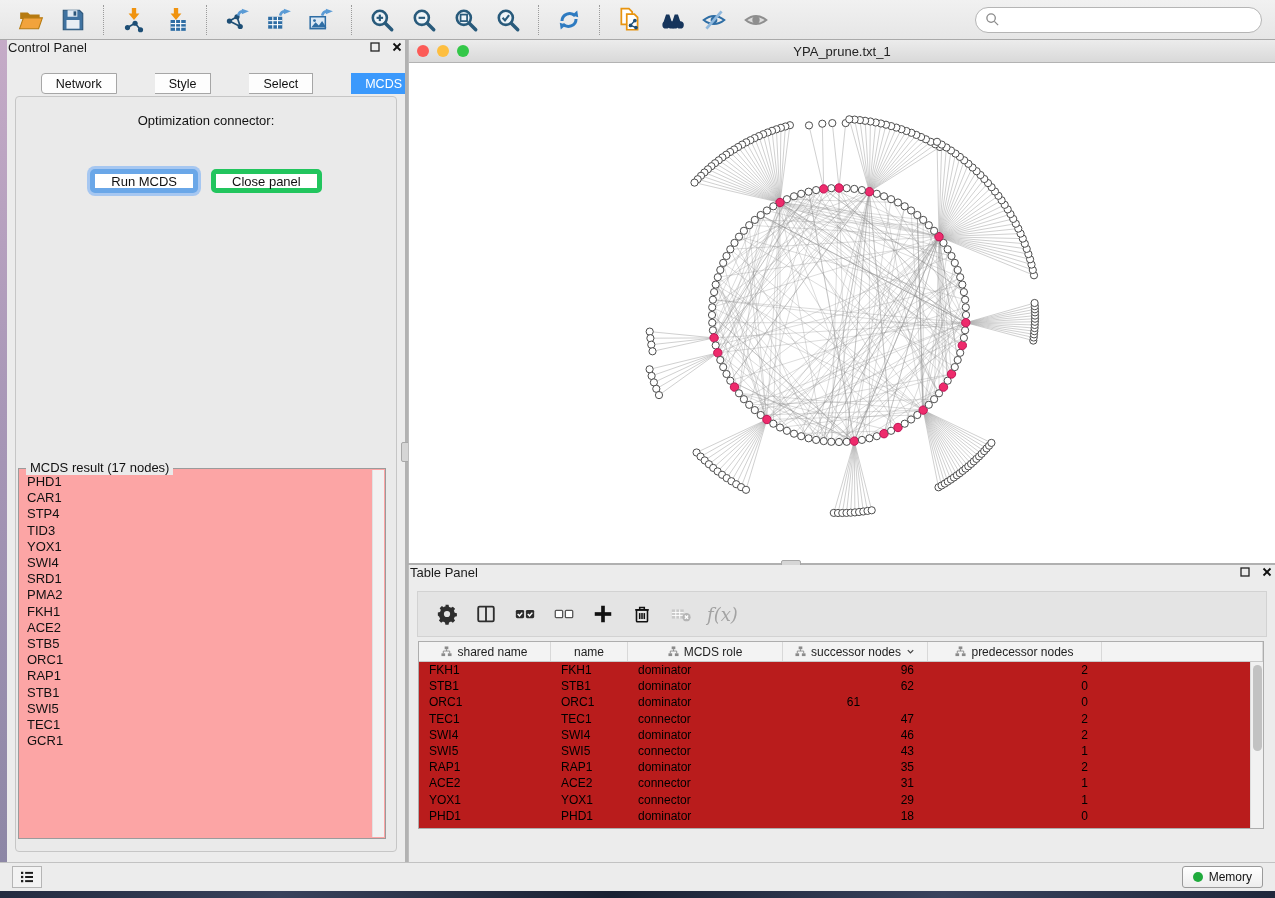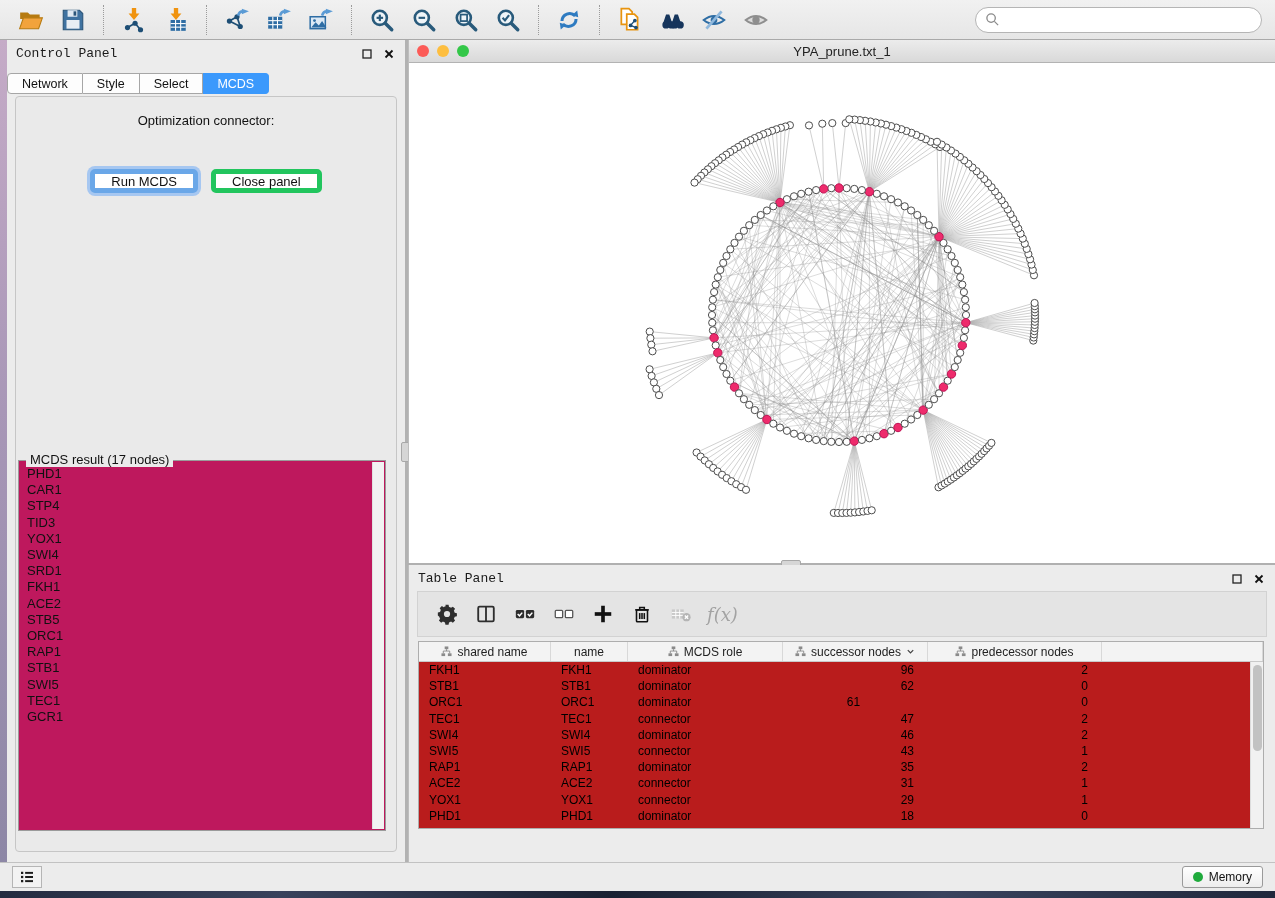--- a/index.html
+++ b/index.html
@@ -19,46 +19,46 @@
   .search-input { border:none; outline:none; background:transparent; flex:1; height:20px; font-size:12px; margin-left:6px; }
 
   
   .wall-left { position:absolute; left:0; top:40px; width:7px; height:822px;
     background:linear-gradient(#c5abc7,#a897b7 45%,#8d87a6); }
   .wall-bottom { position:absolute; left:0; top:891px; width:1275px; height:7px;
     background:linear-gradient(90deg,#232b40,#39425c 22%,#1a2133 48%,#3a435e 74%,#20283c); }
 
   
   .control-panel { position:absolute; left:7px; top:40px; width:398px; height:822px; background:#ececec; }
-  .panel-header { position:relative; height:27px; display:flex; align-items:center; padding:0 9px; font-size:13px; color:#1a1a1a;font-family:Liberation Mono, monospace; }
+  .panel-header { position:relative; height:27px; display:flex; padding:0 1px; font-size:13px; color:#1a1a1a; }
   .ph-title { flex:1; }
   .ph-icon { width:14px; height:14px; display:flex; align-items:center; justify-content:center; margin-left:8px; cursor:pointer; }
   .ph-icon svg { width:10px; height:10px; }
-  .cp-tabs { position:absolute; left:0; top:33px; width:100%; display:flex; justify-content:flex-start; }
+  .cp-tabs { position:absolute; left:12px; top:33px; width:100%; display:flex; justify-content:flex-end;gap:38px; }
   .tab { height:21px; padding:0 14px; display:flex; align-items:center; background:#fdfdfd;
     border:1px solid #a6a6a6; border-left:none; font-size:12.5px; cursor:pointer; color:#111; }
   .tab:first-child { border-left:1px solid #a6a6a6; border-radius:4px 0 0 4px; }
   .tab:last-child { border-radius:0 4px 4px 0; }
   .tab.active { background:#3b99fc; border-color:#3b99fc; color:#fff; }
   .cp-content { position:absolute; left:8px; top:56px; width:382px; height:756px;
     background:#eaeaea; border:1px solid #c6c6c6; border-radius:4px; }
   .opt-label { position:absolute; top:16px; width:100%; text-align:center; font-size:13px; }
   .dropdown { position:absolute; left:29px; top:38px; width:313px; height:24px; background:#fff;
     border:1px solid #b3b3b3; border-radius:5px; display:flex; align-items:center; cursor:pointer; }
   .dd-text { flex:1; text-align:center; font-size:13px; }
   .dd-step { width:21px; height:24px; margin:-1px -1px -1px 0; border-radius:0 5px 5px 0;
     background:linear-gradient(#6fb0f9,#2d7ae8); display:flex; flex-direction:column; align-items:center; justify-content:center; gap:2px; }
   .dd-step i { width:0; height:0; border-left:4px solid transparent; border-right:4px solid transparent; display:block; }
   .dd-up { border-bottom:4px solid #fff; }
   .dd-down { border-top:4px solid #fff; }
   .btn-row { position:absolute; top:72px; width:100%; display:flex; justify-content:center; gap:13px; }
   .btn { height:24px; padding:0 16px; background:#fff; border:5px solid #22c55e; border-radius:5px;
     font-size:13px; font-family:inherit; cursor:pointer; color:#111; }
   .btn.focused { border-color:#6aa7e8; box-shadow:0 0 0 3px rgba(110,170,245,.55); }
-  .result-box { position:absolute; left:2px; top:363px; width:368px; height:371px; background:#be185d; border:1px solid #9b9b9b; }
+  .result-box { position:absolute; left:2px; top:371px; width:368px; height:371px; background:#fca5a5; border:1px solid #9b9b9b; }
   .result-legend { position:absolute; top:-9px; left:7px; background:#eaeaea; padding:0 4px; font-size:13px; }
   .result-list { position:absolute; left:0; top:2px; bottom:2px; right:14px; overflow:hidden; padding:3px 0 0 8px; }
   .result-item { font-size:13px; line-height:16.2px; }
   .result-scroll { position:absolute; right:1px; top:1px; bottom:1px; width:12px; background:#f2f2f2; border-left:1px solid #e2e2e2; }
 
   
   .vsplit { position:absolute; left:405px; top:40px; width:3px; height:822px; background:#b2b2b2; }
   .vhandle { position:absolute; left:-4px; top:402px; width:11px; height:20px; background:#d6d6d6;
     border:1px solid #a8a8a8; border-radius:2px; cursor:col-resize; }
 
@@ -319,20 +319,21 @@
       <div class="result-box">
         <span class="result-legend">MCDS result (17 nodes)</span>
         <div class="result-list" id="result-list">
             <div class="result-item">PHD1</div>
             <div class="result-item">CAR1</div>
             <div class="result-item">STP4</div>
             <div class="result-item">TID3</div>
             <div class="result-item">YOX1</div>
             <div class="result-item">SWI4</div>
             <div class="result-item">SRD1</div>
+            <div class="result-item">PMA2</div>
             <div class="result-item">FKH1</div>
             <div class="result-item">ACE2</div>
             <div class="result-item">STB5</div>
             <div class="result-item">ORC1</div>
             <div class="result-item">RAP1</div>
             <div class="result-item">STB1</div>
             <div class="result-item">SWI5</div>
             <div class="result-item">TEC1</div>
             <div class="result-item">GCR1</div>
           </div>

